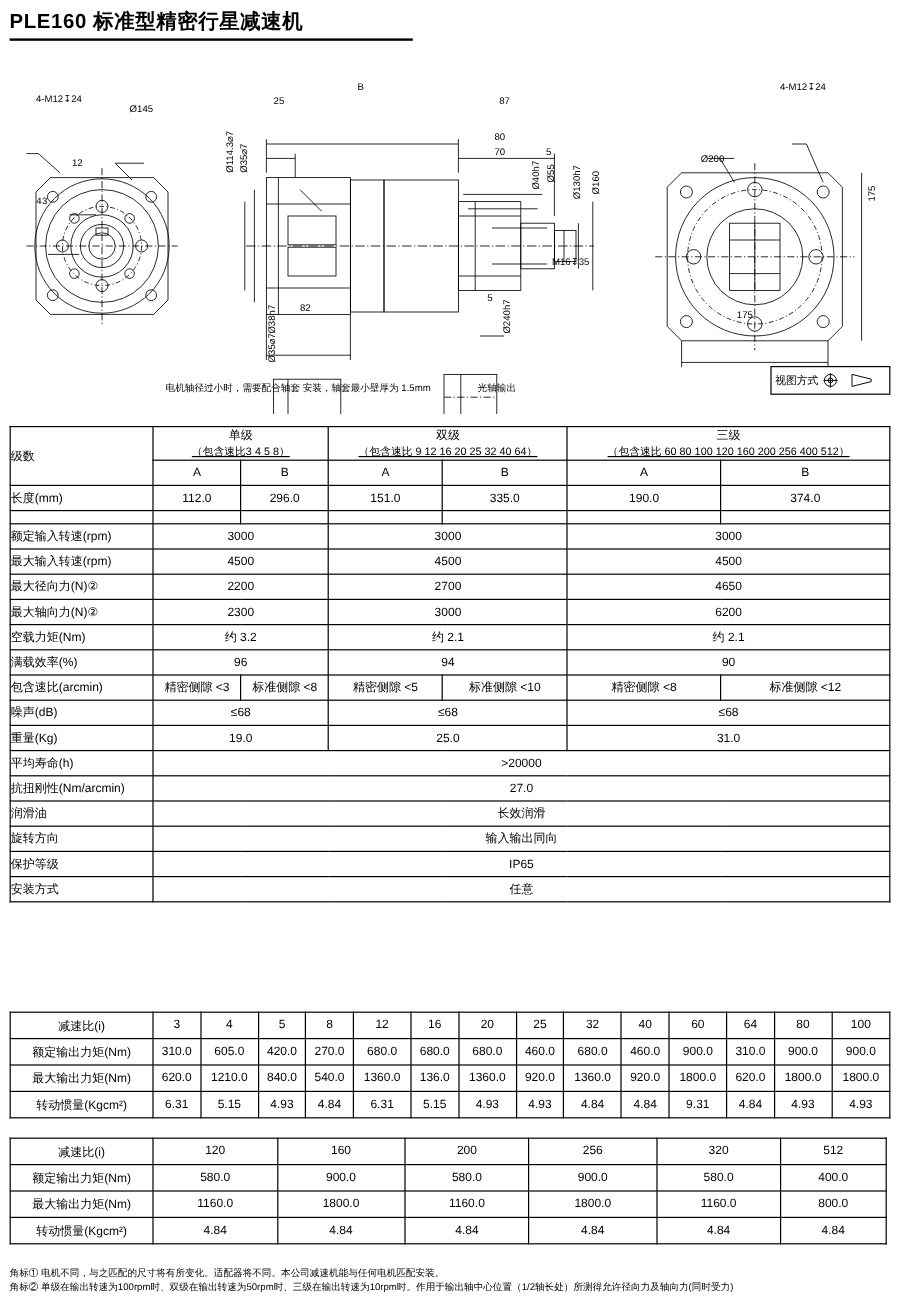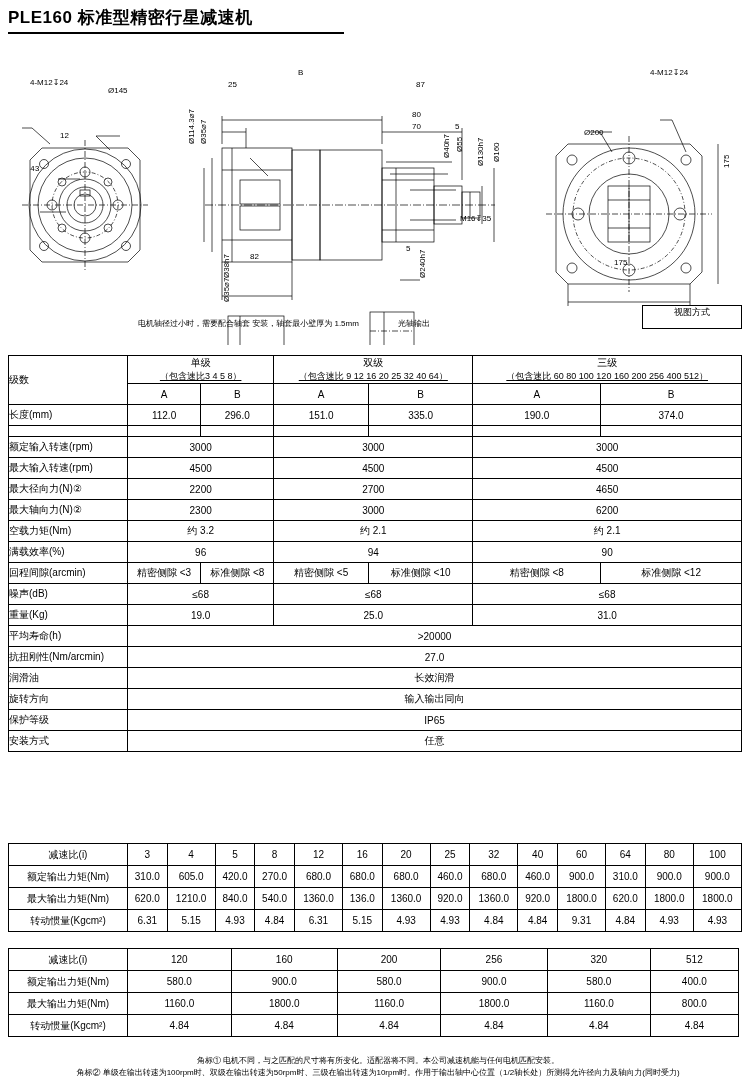--- a/index.html
+++ b/index.html
@@ -49,28 +49,28 @@
   .t-ratio1{left:8px;top:843px;width:734px;}
   .t-ratio1 td{height:21px;}
   .t-ratio2{left:8px;top:948px;width:734px;}
   .t-ratio2 td{height:21px;}
   .rowlbl{width:118px;}
   .small{font-size:9px;text-decoration:underline;}
   .nb{border:none !important;}
   .blank-row td{height:10px;}
 
   
-  .notes{position:absolute;left:8px;top:1055px;width:740px;font-size:8px;line-height:1.45;text-align:center;}
+  .notes{position:absolute;left:8px;top:1055px;width:740px;font-size:8px;line-height:1.45;}
   .notes div{white-space:nowrap;}
 
   
   .viewbox{
     position:absolute;right:8px;top:265px;border:1px solid #000;
     width:100px;height:24px;display:flex;align-items:center;
-    font-size:9px;padding:0 3px;box-sizing:border-box;gap:4px;flex-direction:column;
+    font-size:9px;padding:0 3px;box-sizing:border-box;gap:4px;
   }
 </style>
 </head>
 <body>
 
 <div class="page">
 
   <div class="title">PLE160 标准型精密行星减速机</div>
   <div class="title-rule"></div>
 
@@ -332,21 +332,21 @@
         <td colspan="2">约 2.1</td>
         <td colspan="2">约 2.1</td>
       </tr>
       <tr>
         <td class="lbl">满载效率(%)</td>
         <td colspan="2">96</td>
         <td colspan="2">94</td>
         <td colspan="2">90</td>
       </tr>
       <tr>
-        <td class="lbl">回程间隙(arcmin)</td>
+        <td class="lbl">包含速比(arcmin)</td>
         <td>精密侧隙 &lt;3</td>
         <td>标准侧隙 &lt;8</td>
         <td>精密侧隙 &lt;5</td>
         <td>标准侧隙 &lt;10</td>
         <td>精密侧隙 &lt;8</td>
         <td>标准侧隙 &lt;12</td>
       </tr>
       <tr>
         <td class="lbl">噪声(dB)</td>
         <td colspan="2">≤68</td>

